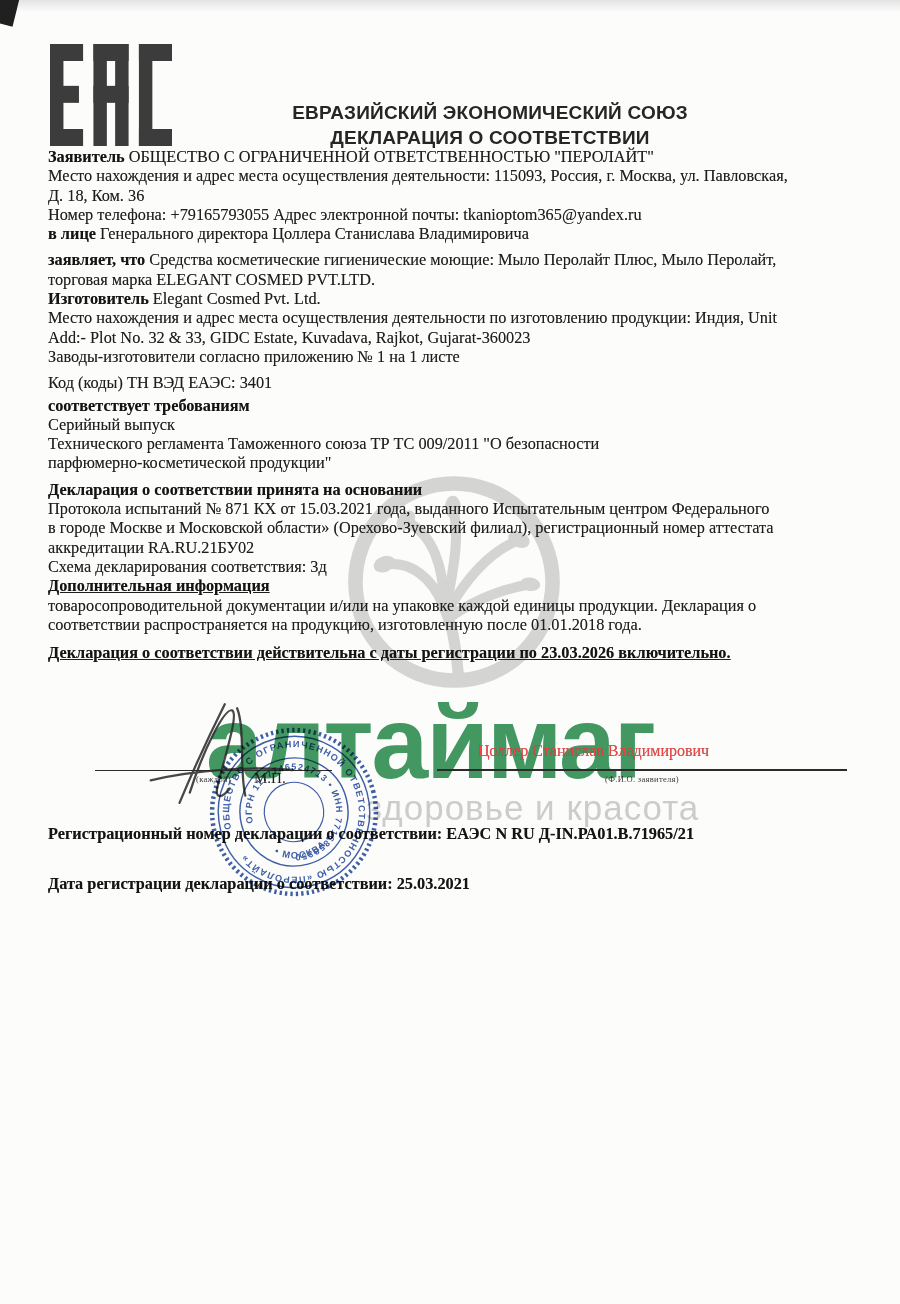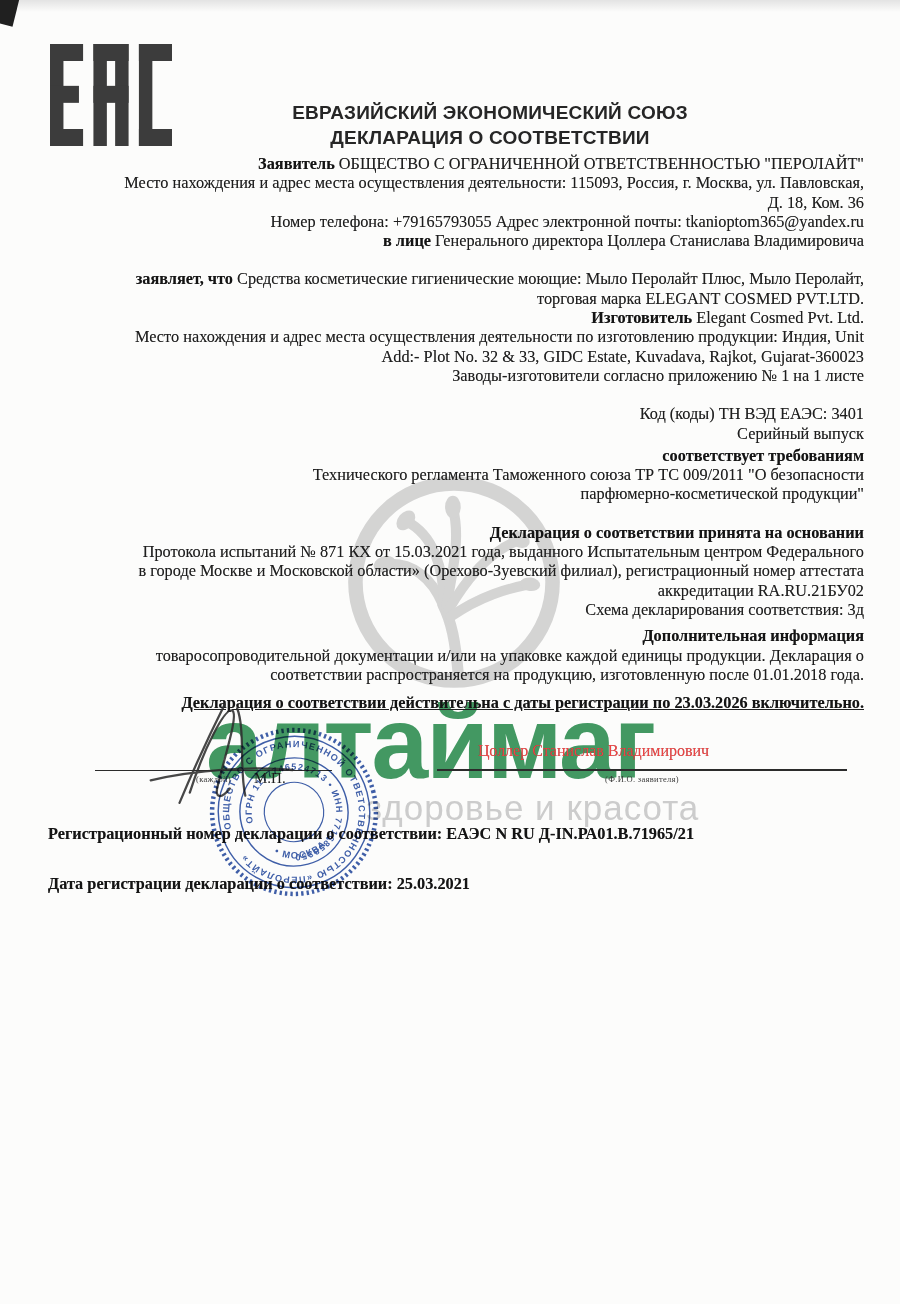--- a/index.html
+++ b/index.html
@@ -10,25 +10,25 @@
   .corner-mark{position:absolute;top:-10px;left:-9px;width:26px;height:34px;
         background:#202020;transform:rotate(14deg);z-index:3;}
 
   
   .eac-logo{position:absolute;left:50px;top:44px;width:122px;height:102px;color:#3c3c3c;z-index:1;}
   .doc-header{position:absolute;left:230px;top:56px;width:520px;text-align:center;
         font-family:"Liberation Sans",sans-serif;font-weight:bold;font-size:19px;
         line-height:25px;color:#262626;letter-spacing:.2px;z-index:1;margin-top:44px;}
 
   
-  .doc-body{position:absolute;left:48px;top:154px;width:816px;font-size:16.3px;
+  .doc-body{position:absolute;left:48px;top:147px;width:816px;font-size:16.3px;
         line-height:19.3px;color:#1e1e1e;white-space:nowrap;z-index:1;
-        text-shadow:0 0 .4px rgba(20,20,20,.45);text-align:right;}
+        text-shadow:0 0 .4px rgba(20,20,20,.45);}
   .line span.b{font-weight:bold;color:#141414;}
-  .gap-xs{margin-top:3px;}.gap-sm{margin-top:19px;font-family:Liberation Serif, serif;}.gap-md{margin-top:7px;}.gap-lg{margin-top:9px;text-decoration:underline;}
+  .gap-xs{margin-top:3px;}.gap-sm{margin-top:7px;font-family:Liberation Serif, serif;}.gap-md{text-decoration:underline;}.gap-lg{margin-top:9px;text-decoration:underline;}
 
   
   .wm{position:absolute;z-index:0;pointer-events:none;font-family:"Liberation Sans",sans-serif;}
   .wm-emblem{left:342px;top:470px;width:224px;height:224px;color:#b4b4b4;opacity:.55;}
   .wm-title{left:206px;top:692px;font-size:102px;font-weight:bold;line-height:1;
         color:#15803d;letter-spacing:-2px;opacity:.8;}
   .wm-sub{left:366px;top:788px;font-size:35px;color:#c7c7c7;letter-spacing:1px;opacity:.9;}
 
   
   .sig-svg{position:absolute;left:128px;top:698px;width:210px;height:108px;z-index:2;}
@@ -107,22 +107,22 @@
       <div class="line"><span>Д. 18, Ком. 36</span></div>
       <div class="line"><span>Номер телефона: +79165793055 Адрес электронной почты: tkanioptom365@yandex.ru</span></div>
       <div class="line"><span class="b">в лице </span><span>Генерального директора Цоллера Станислава Владимировича</span></div>
       <div class="line gap-sm"><span class="b">заявляет, что </span><span>Средства косметические гигиенические моющие: Мыло Перолайт Плюс, Мыло Перолайт,</span></div>
       <div class="line"><span>торговая марка ELEGANT COSMED PVT.LTD.</span></div>
       <div class="line"><span class="b">Изготовитель </span><span>Elegant Cosmed Pvt. Ltd.</span></div>
       <div class="line"><span>Место нахождения и адрес места осуществления деятельности по изготовлению продукции: Индия, Unit</span></div>
       <div class="line"><span>Add:- Plot No. 32 &amp; 33, GIDC Estate, Kuvadava, Rajkot, Gujarat-360023</span></div>
       <div class="line"><span>Заводы-изготовители согласно приложению № 1 на 1 листе</span></div>
       <div class="line gap-sm"><span>Код (коды) ТН ВЭД ЕАЭС: 3401</span></div>
+      <div class="line gap-xs"><span class="b">соответствует требованиям</span></div>
       <div class="line"><span>Серийный выпуск</span></div>
-      <div class="line gap-xs"><span class="b">соответствует требованиям</span></div>
       <div class="line"><span>Технического регламента Таможенного союза ТР ТС 009/2011 "О безопасности</span></div>
       <div class="line"><span>парфюмерно-косметической продукции"</span></div>
       <div class="line gap-sm"><span class="b">Декларация о соответствии принята на основании</span></div>
       <div class="line"><span>Протокола испытаний № 871 КХ от 15.03.2021 года, выданного Испытательным центром Федерального</span></div>
       <div class="line"><span>в городе Москве и Московской области» (Орехово-Зуевский филиал), регистрационный номер аттестата</span></div>
       <div class="line"><span>аккредитации RA.RU.21БУ02</span></div>
       <div class="line"><span>Схема декларирования соответствия: 3д</span></div>
       <div class="line gap-md"><span class="b">Дополнительная информация</span></div>
       <div class="line"><span>товаросопроводительной документации и/или на упаковке каждой единицы продукции. Декларация о</span></div>
       <div class="line"><span>соответствии распространяется на продукцию, изготовленную после 01.01.2018 года.</span></div>

